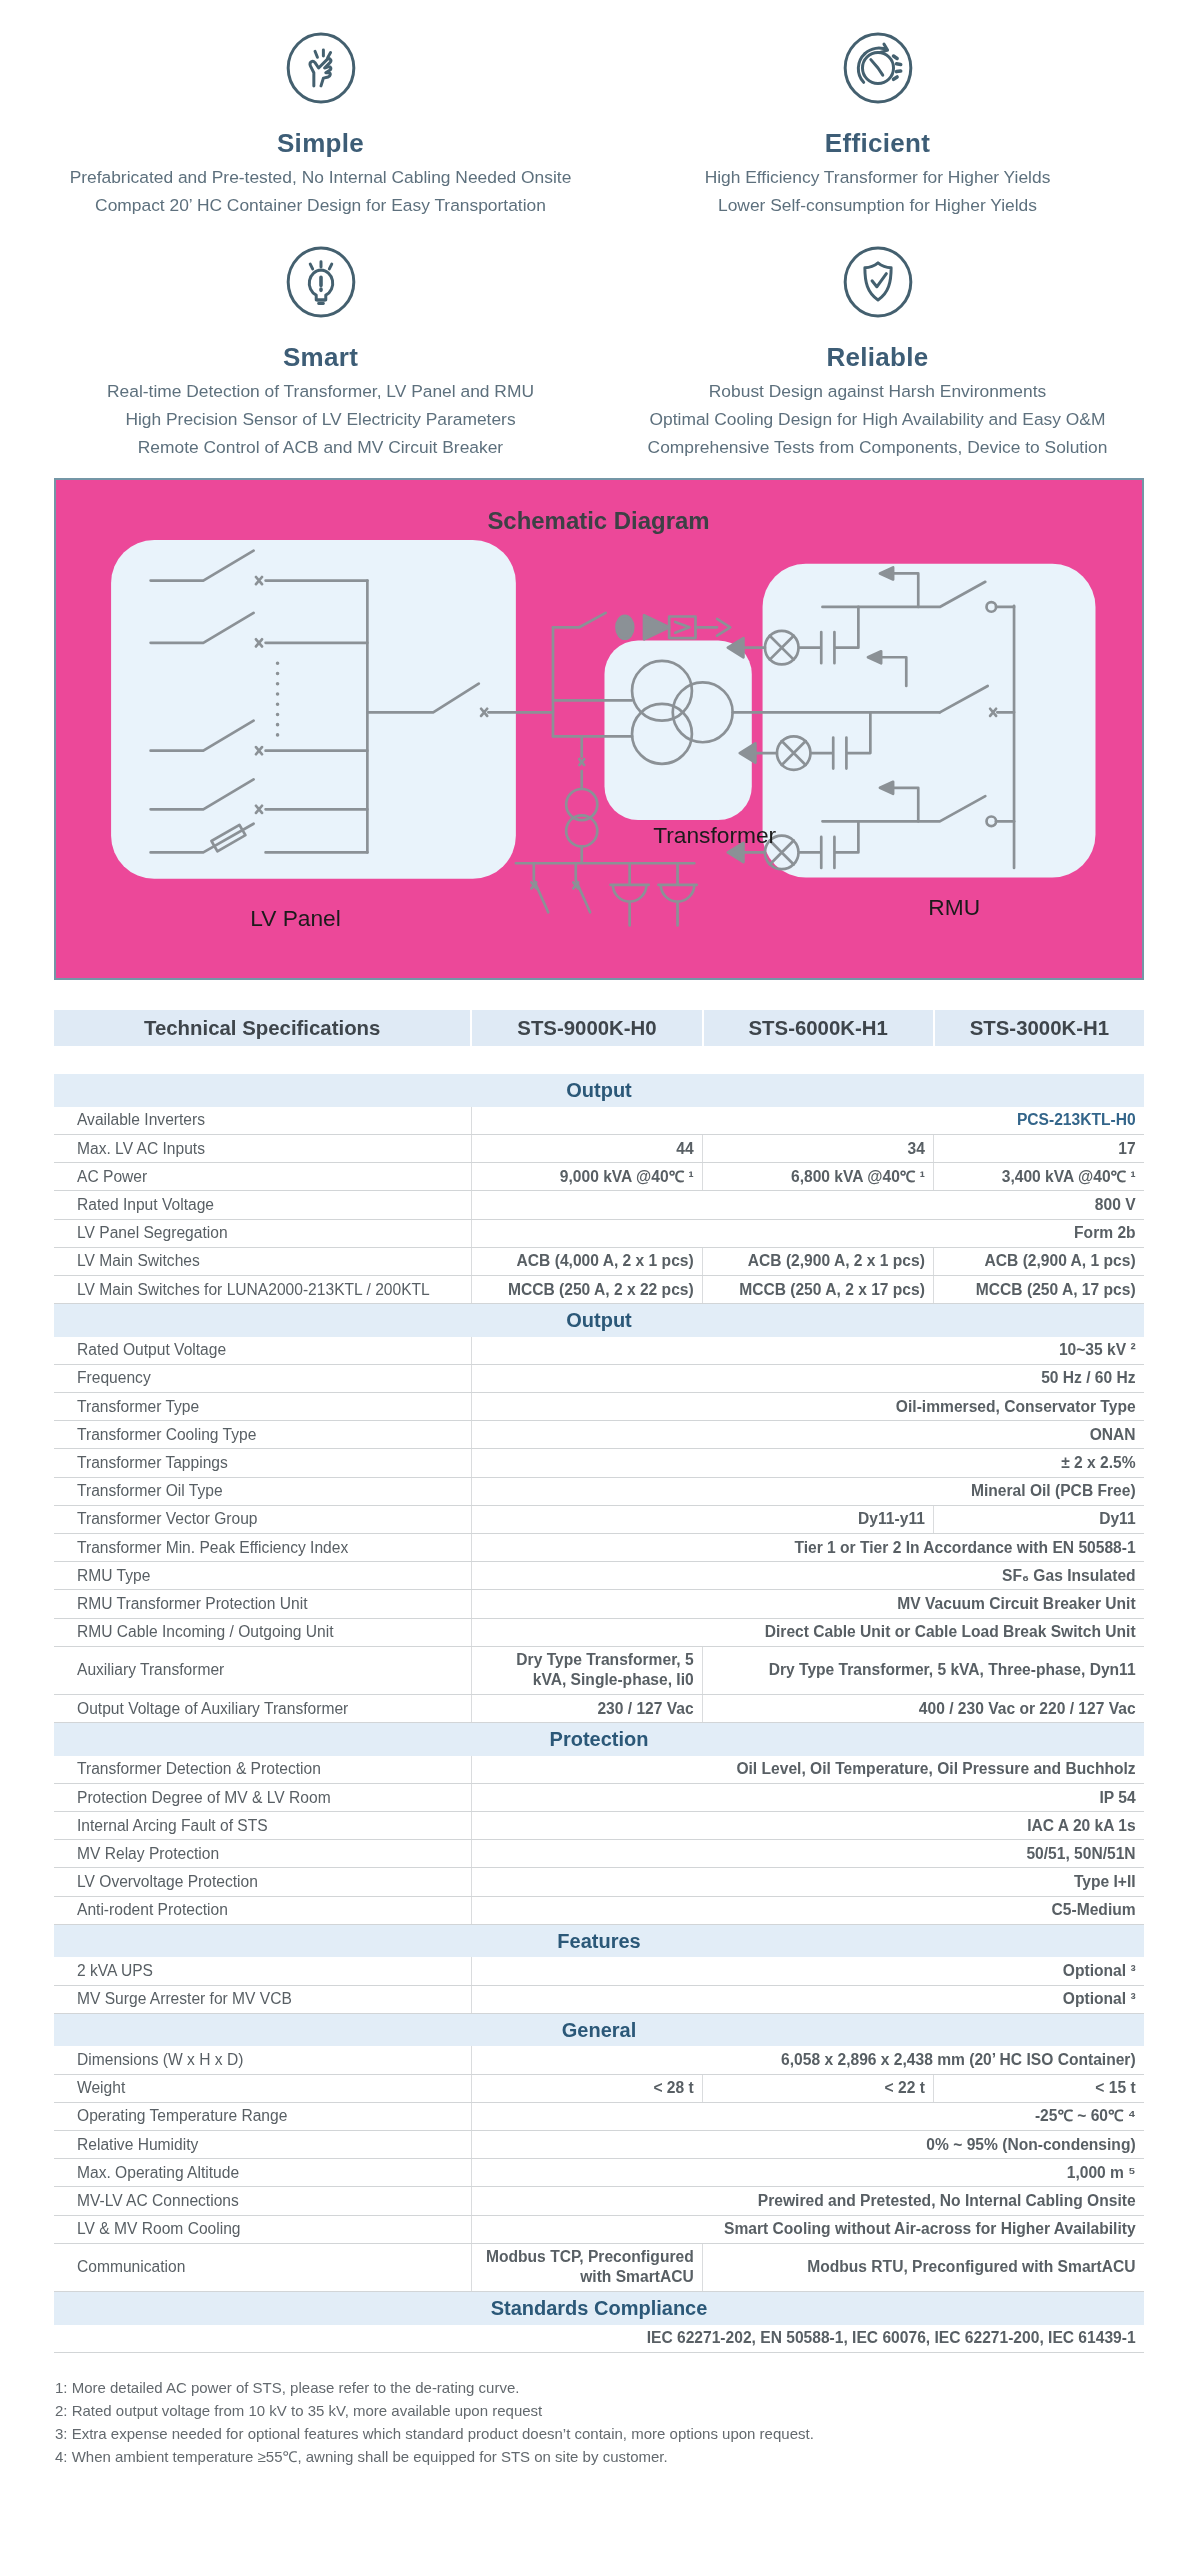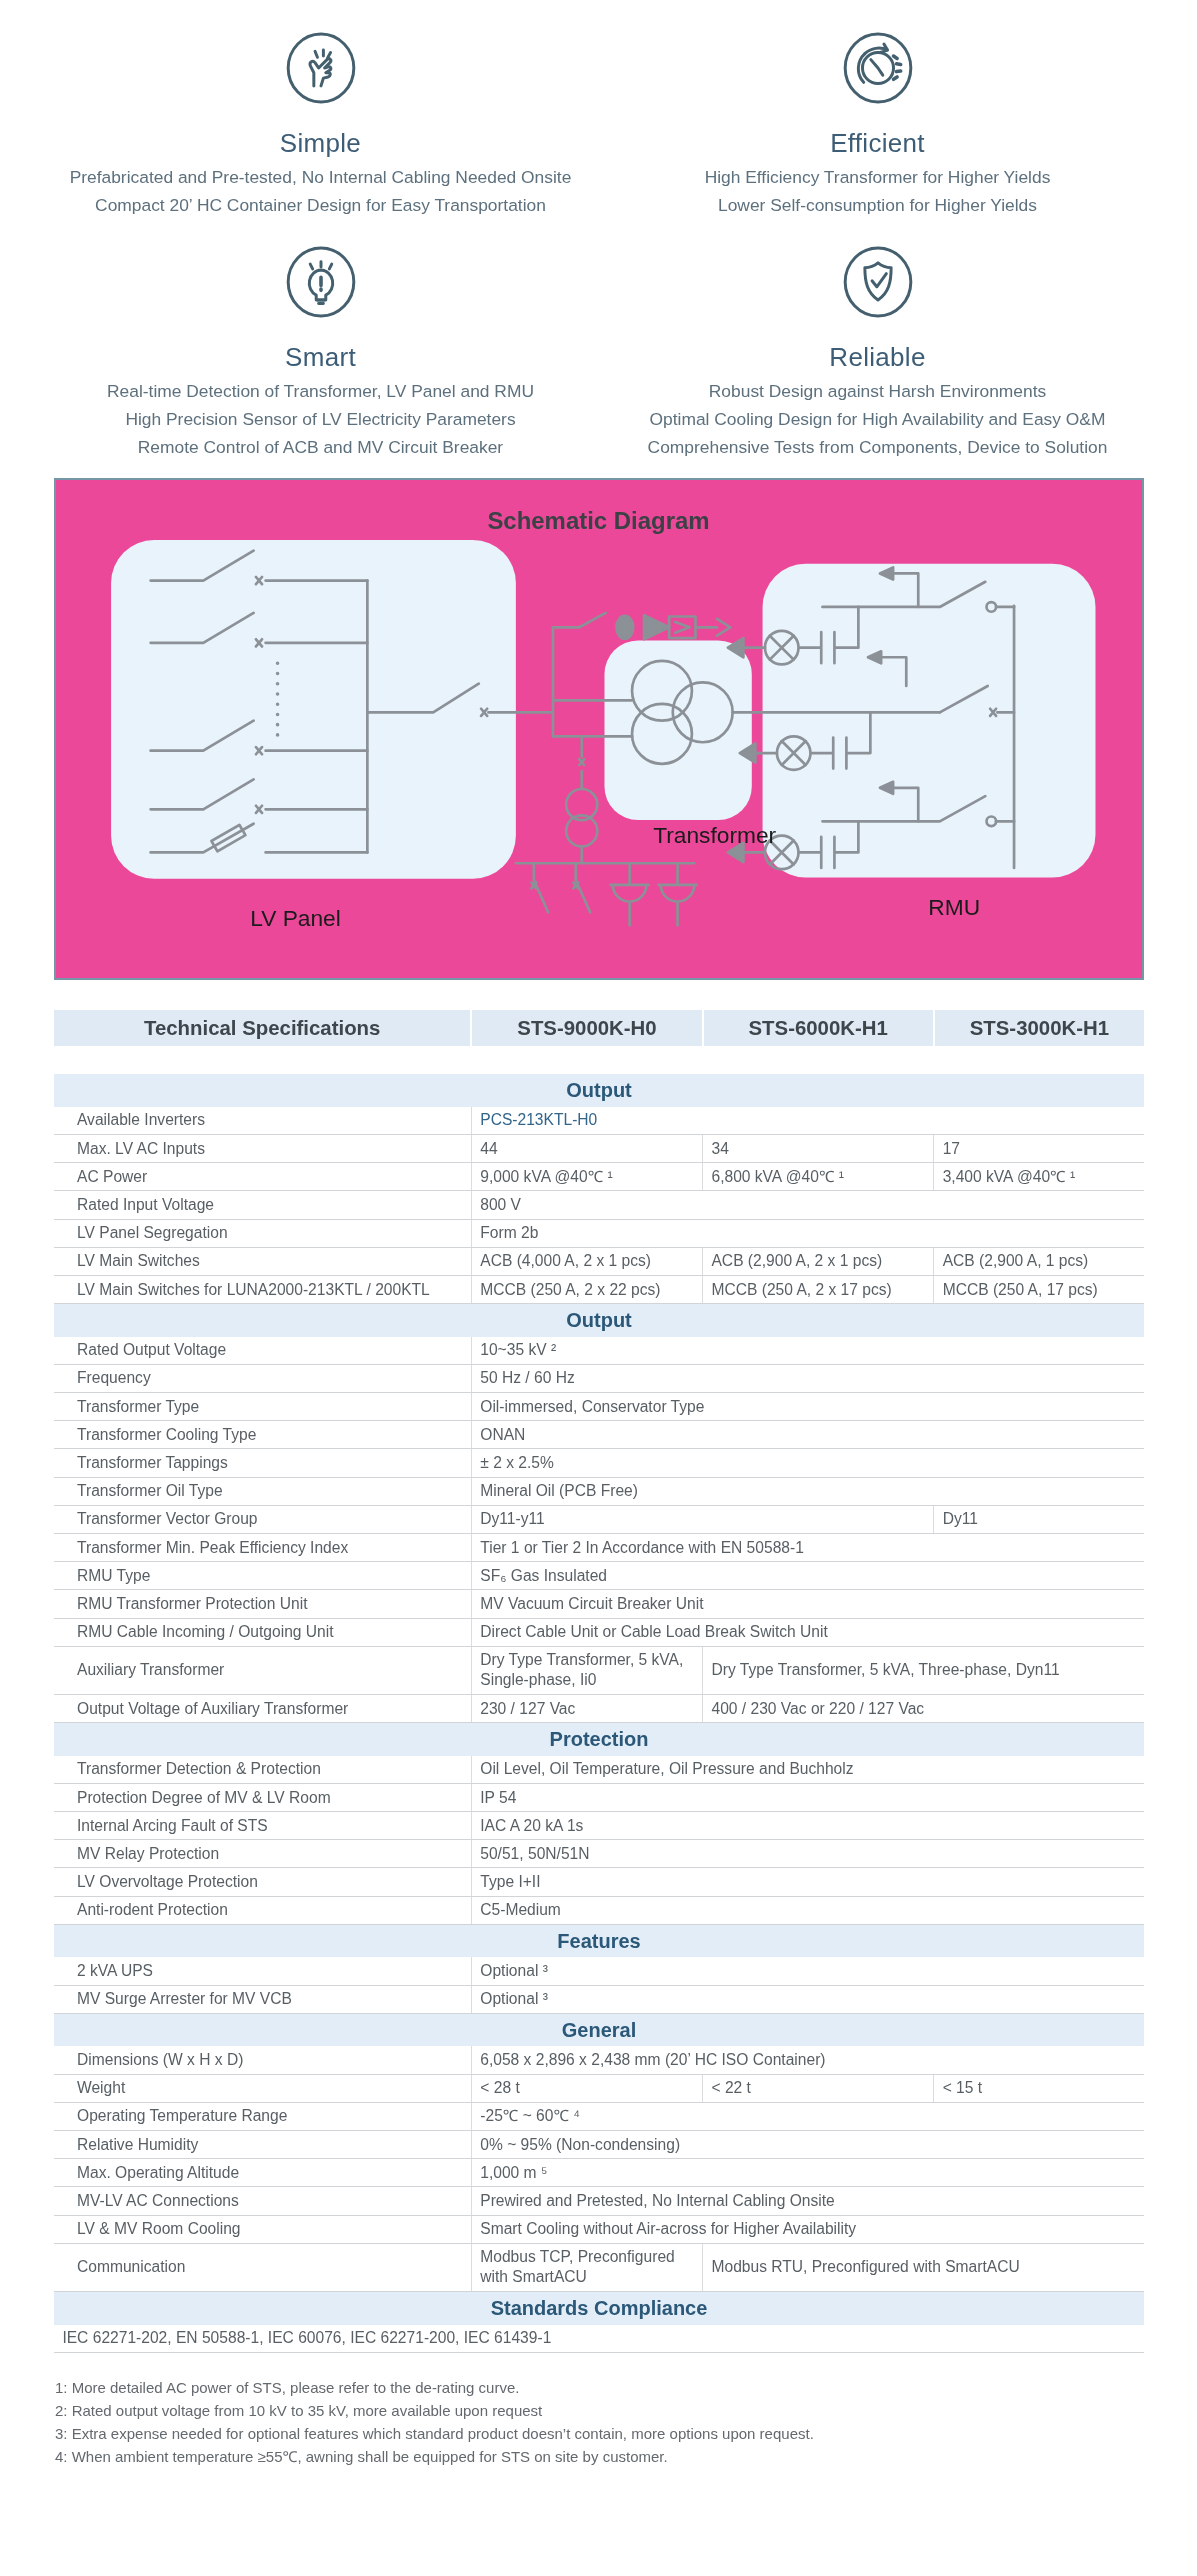--- a/index.html
+++ b/index.html
@@ -3,38 +3,38 @@
 <meta charset="utf-8">
 <style>
   html,body{margin:0;padding:0;background:#ffffff;}
   body{width:1198px;height:2576px;overflow:hidden;font-family:"Liberation Sans",sans-serif;}
   .page{width:1198px;height:2576px;background:#fff;padding-top:31px;box-sizing:border-box;}
 
   
   .features{display:grid;grid-template-columns:1fr 1fr;row-gap:26px;margin:0 42px;}
   .feature{text-align:center;}
   .feature .icon-wrap{display:flex;justify-content:center;}
-  .feature h2{margin:23px 0 0;font-size:26px;font-weight:400;color:#3d5d76;letter-spacing:0.3px;}
+  .feature h2{margin:23px 0 0;font-size:26px;font-weight:700;color:#3d5d76;letter-spacing:0.3px;}
   .feature .lines{margin-top:4px;}
   .feature .lines div{font-size:17.4px;line-height:28px;color:#5d707d;}
 
   
   .schematic{margin:17px 54px 0;border:2.4px solid #7496a6;height:502px;position:relative;background:#ec4899;box-sizing:border-box;}
   .schematic svg{display:block;}
 
   
   table.spec{width:1090px;margin:30px 54px 0;border-collapse:collapse;table-layout:fixed;}
   table.spec th,table.spec td{font-family:"Liberation Sans",sans-serif;}
   tr.hdr th{background:#dfeaf5;font-size:20.4px;font-weight:700;color:#3e454b;padding:6.6px 3.6px;text-align:center;}
   tr.hdr th + th{border-left:2.4px solid #ffffff;}
   tr.spacer td{height:26px;background:#fff;border:none;}
   tr.sec td{background:#e2edf7;color:#2b5878;font-size:20px;font-weight:700;text-align:center;padding:4.8px 0;border-bottom:none;}
   td.lbl,td.val{font-size:15.6px;line-height:20px;color:#585f64;border-bottom:1.2px solid #d2d5d7;}
   td.lbl{text-align:left;padding:3.6px 9.6px 3.6px 23px;margin-top:36px;}
-  td.val{text-align:left;padding:3.6px 8.4px;}
+  td.val{text-align:right;padding:3.6px 8.4px;font-weight:bold;}
   td.val.sep{border-left:1.2px solid #dadcde;}
   td.val.accent{color:#33658a;}
 
   
   .footnotes{margin:23px 0 0 55px;}
   .footnotes div{font-size:15px;line-height:23px;color:#63696e;}
 </style>
 </head>
 <body>
 

